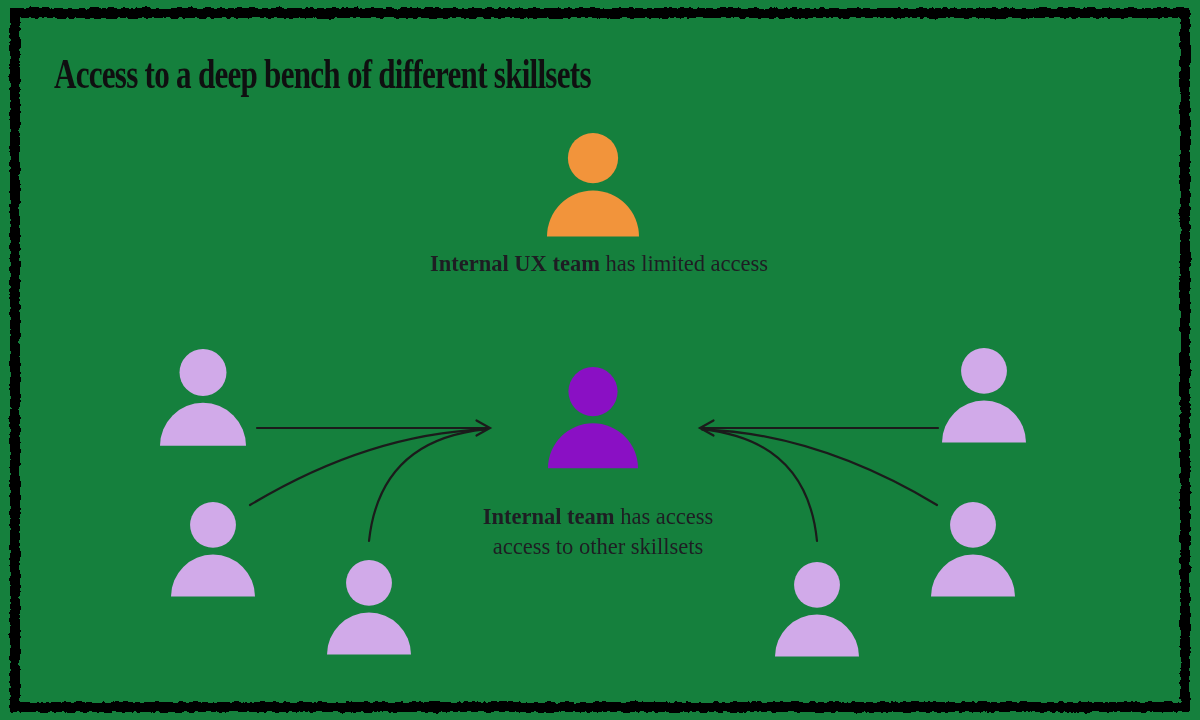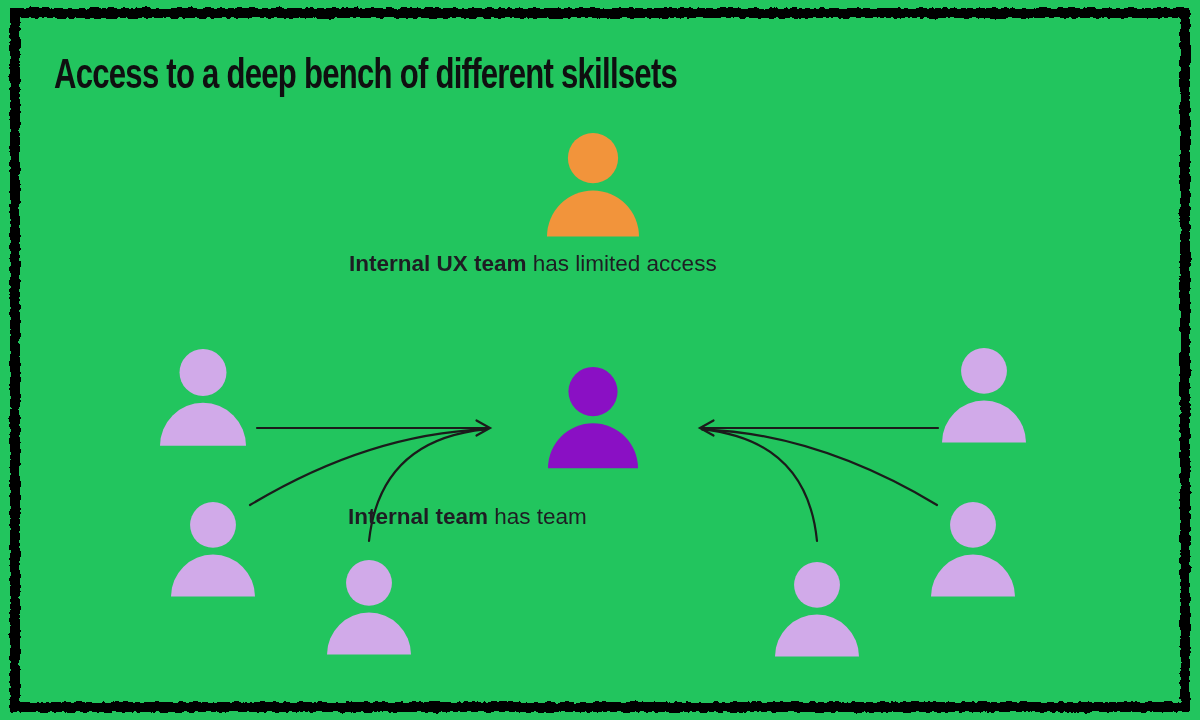--- a/index.html
+++ b/index.html
@@ -1,22 +1,22 @@
 <!DOCTYPE html>
 <html style="--title-color: #0f0f10; --text-color: #1e1d23;"><head>
 <meta charset="utf-8">
 <style>
   html, body { margin: 0; padding: 0; background: #ffffff; }
   .canvas {
     position: relative;
     width: 1200px;
     height: 720px;
     overflow: hidden;
-    background: #22c55e;
-    font-family: Liberation Sans, sans-serif;
+    background: #15803d;
+    font-family: Liberation Serif, serif;
   }
   svg.layer {
     position: absolute;
     left: 0; top: 0;
     width: 1200px; height: 720px;
     display: block;
   }
   .page-title {
     position: absolute;
     left: 54px;
@@ -27,20 +27,21 @@
     font-weight: 700;
     letter-spacing: -1px;
     color: var(--title-color, #0f0f10);
     transform: scaleX(0.74);
     transform-origin: 0 0;
     white-space: nowrap;
   }
   .caption {
     position: absolute;
     width: 500px;
+    text-align: center;
     font-size: 22.5px;
     line-height: 30px;
     font-weight: 400;
     color: var(--text-color, #1e1d23);
     z-index: 2;
   }
   .caption .b { font-weight: 700; }
   .caption-internal { left: 349px; top: 249px; }
   .caption-external { left: 348px; top: 502px; }
 </style>
@@ -102,16 +103,17 @@
         <circle cx="817" cy="584.932" r="22.932000000000002" fill="#d1aae9"></circle>
         <path d="M 775 656.5840000000001 A 42 42 0 0 1 859 656.5840000000001 Z" fill="#d1aae9"></path>
       </g>
     </svg>
 
   <div class="caption caption-internal">
     <div><span class="b">Internal UX team</span><span> has limited access</span></div>
   </div>
 
   <div class="caption caption-external">
-    <div><span class="b">Internal team</span><span> has team</span></div>
+    <div><span class="b">Internal team</span><span> has access</span></div>
+    <div>access to other skillsets</div>
   </div>
 
 </div>
 
 </body></html>

